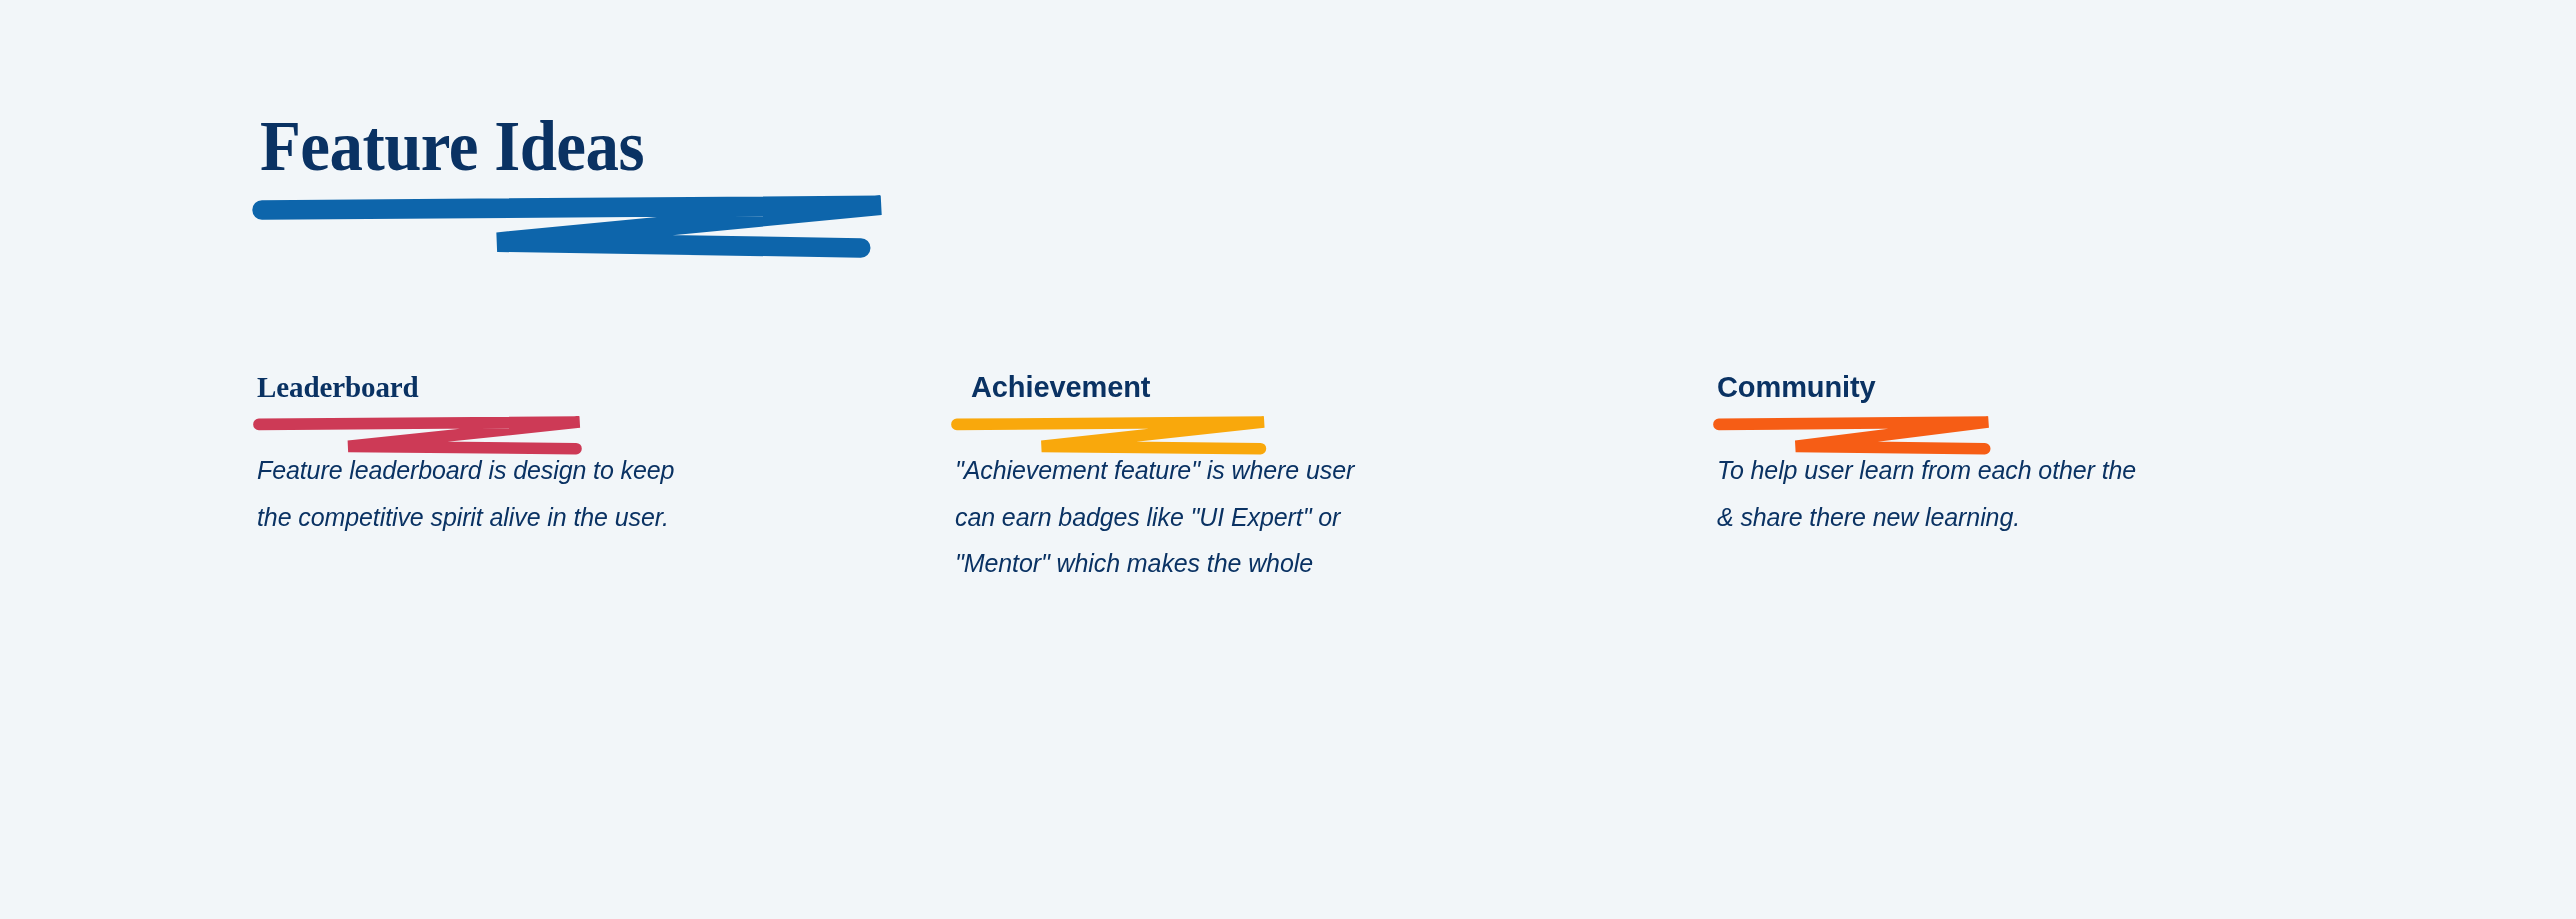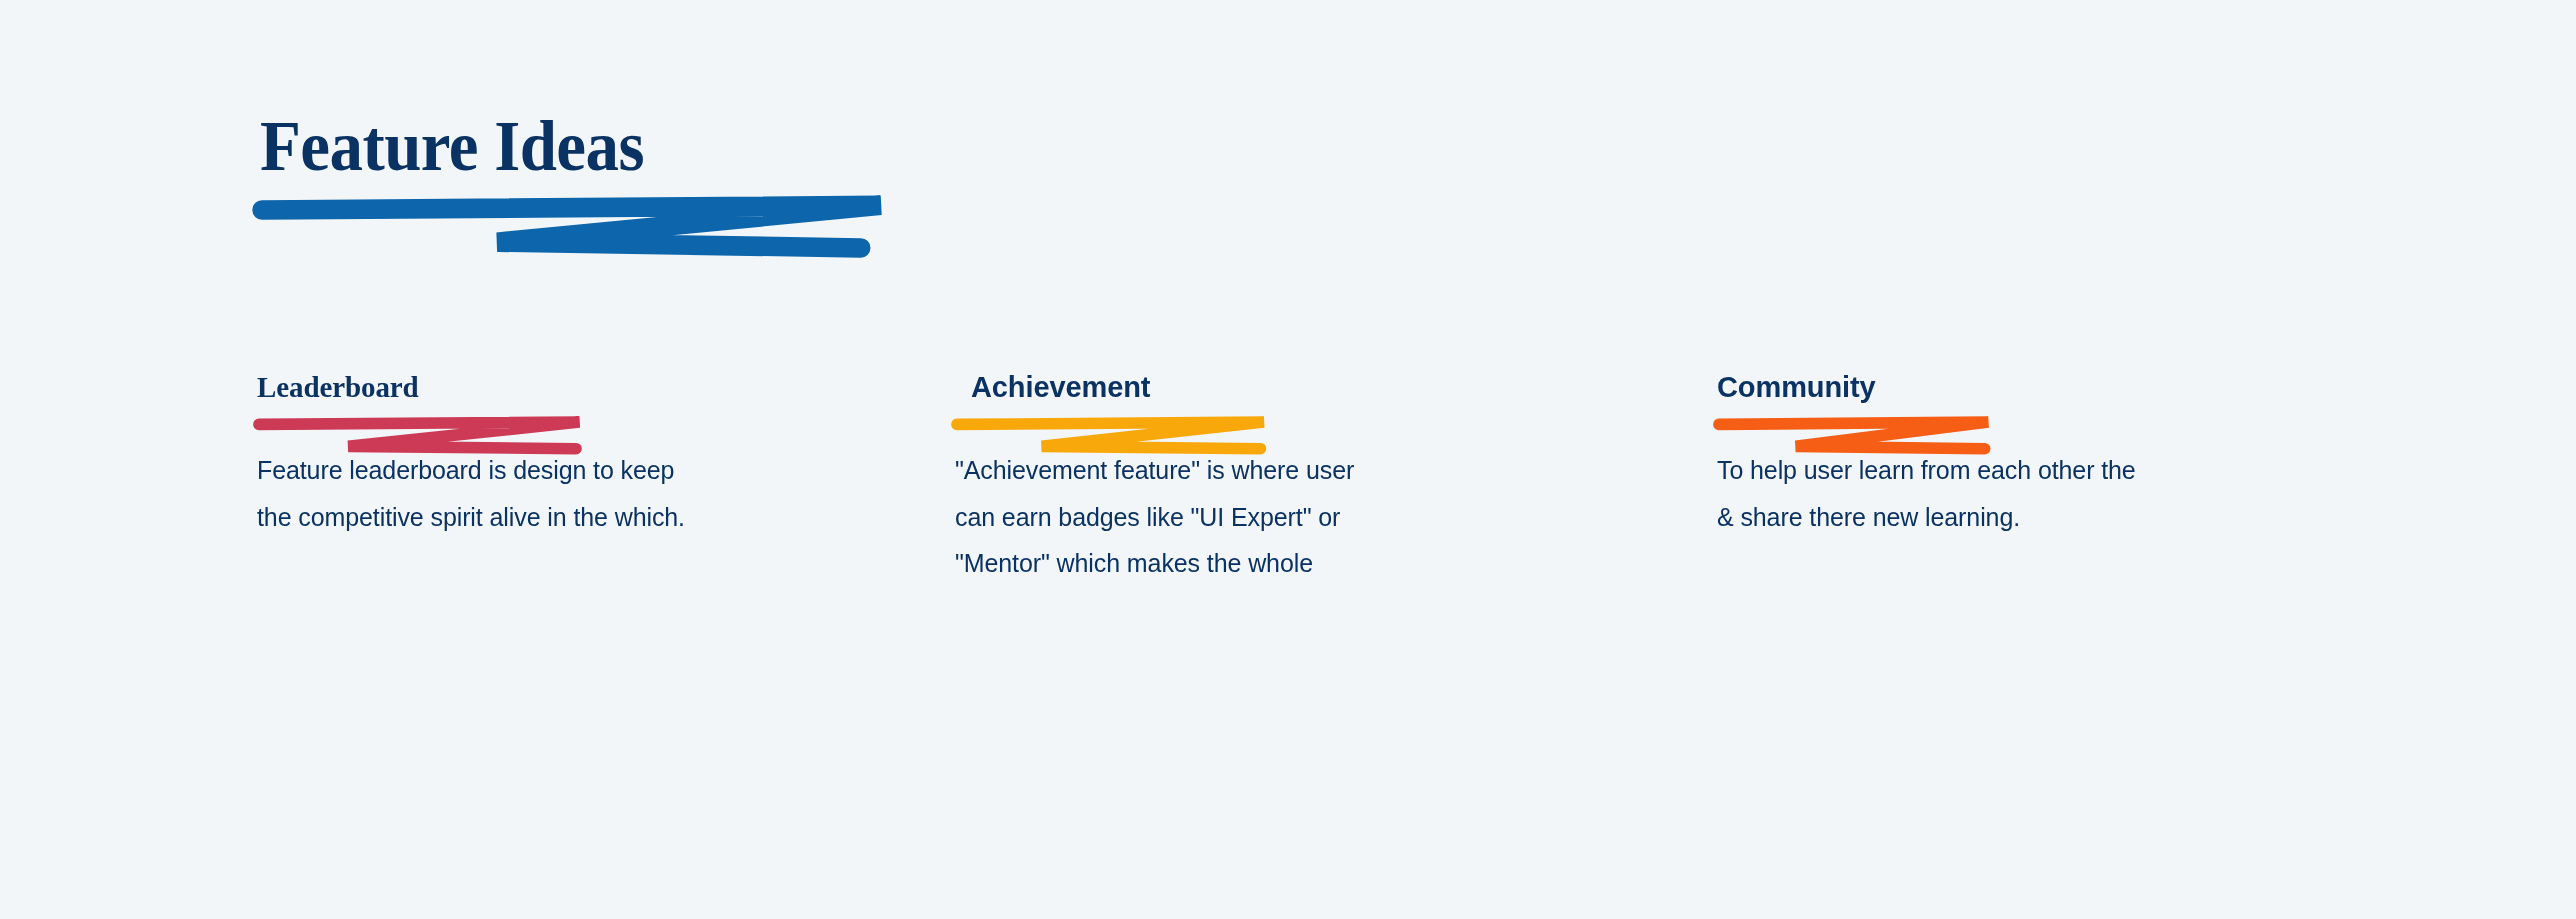--- a/index.html
+++ b/index.html
@@ -69,20 +69,21 @@
   .col.c3 .head-svg { width:298px; }
 
   .body-text {
     position:absolute;
     left:0; top:78px;
     width:630px;
     font-size:25px;
     line-height:1.86;
     color:#0a3263;
     letter-spacing:-0.1px;
+    font-style:italic;
   }
   .body-text .ln { display:block; white-space:nowrap; }
 </style>
 </head>
 <body style="background: rgb(242, 246, 249);">
 
 <div class="title-block">
   <svg class="title-svg" viewBox="0 0 1160 120" preserveAspectRatio="none">
     <path d="M 14 26 L 1095 18 L 425 82 L 1060 92" fill="none" stroke-linecap="round" stroke-linejoin="miter" stroke-width="34" style="stroke:#0d65ab"></path>
   </svg>
@@ -93,21 +94,21 @@
 
   <div class="col c1">
     <div class="head-wrap">
       <div class="head-text" style="color: rgb(10, 50, 99); font-family: Liberation Serif, serif;">Leaderboard</div>
       <svg class="head-svg" viewBox="0 0 620 90" preserveAspectRatio="none">
         <path d="M 12 18 L 572 14 L 168 56 L 566 60" fill="none" stroke-linecap="round" stroke-linejoin="miter" stroke-width="20" style="stroke:#cd3a56"></path>
       </svg>
     </div>
     <div class="body-text" style="color: rgb(10, 50, 99);">
       <span class="ln">Feature leaderboard is design to keep</span>
-      <span class="ln">the competitive spirit alive in the which.</span>
+      <span class="ln">the competitive spirit alive in the user.</span>
     </div>
   </div>
 
   <div class="col c2">
     <div class="head-wrap">
       <div class="head-text" style="color: rgb(10, 50, 99); margin-left: 16px;">Achievement</div>
       <svg class="head-svg" viewBox="0 0 590 90" preserveAspectRatio="none">
         <path d="M 12 18 L 548 14 L 160 56 L 542 60" fill="none" stroke-linecap="round" stroke-linejoin="miter" stroke-width="20" style="stroke:#f9a80c"></path>
       </svg>
     </div>

